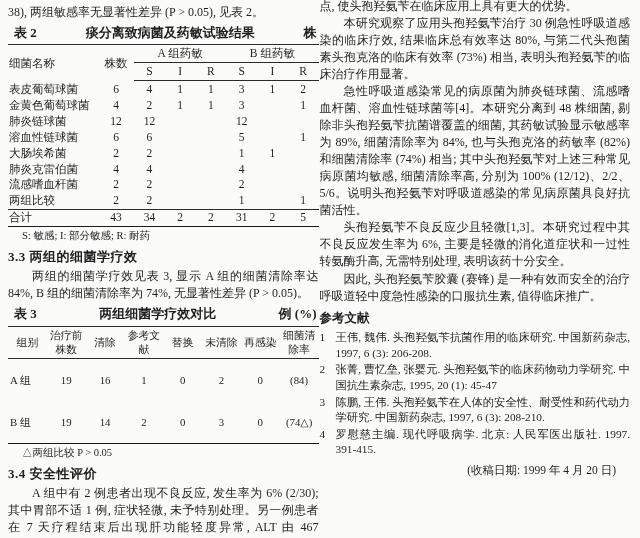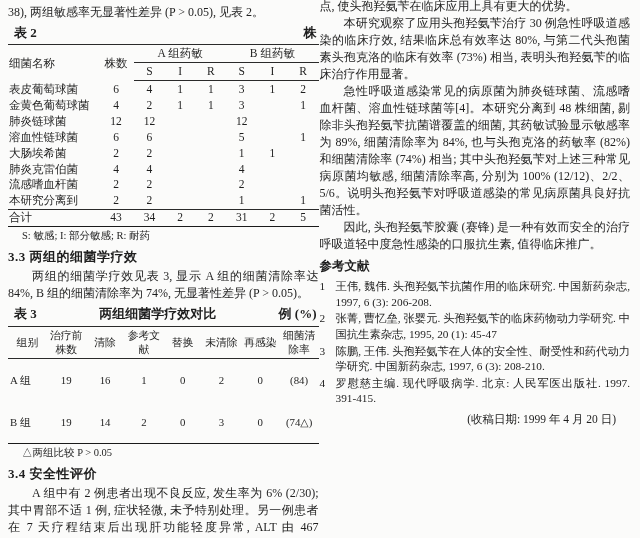--- a/index.html
+++ b/index.html
@@ -107,20 +107,21 @@
 <body>
 
 <div class="page">
 
   <div class="col">
 
     <p class="cont">38), 两组敏感率无显著性差异 (P &gt; 0.05), 见表 2。</p>
 
     <div class="tcap">
       <span class="tlabel">表 2</span>
+      <span class="ttitle">痰分离致病菌及药敏试验结果</span>
       <span class="tunit">株</span>
     </div>
 
     <table class="t2">
       <thead>
         <tr>
           <th rowspan="2" class="name-col">细菌名称</th>
           <th rowspan="2" class="cnt-col">株数</th>
           <th colspan="3" class="grp">A 组药敏</th>
           <th colspan="3" class="grp">B 组药敏</th>
@@ -199,21 +200,21 @@
             <td>流感嗜血杆菌</td>
             <td>2</td>
             <td>2</td>
             <td></td>
             <td></td>
             <td>2</td>
             <td></td>
             <td></td>
           </tr>
           <tr>
-            <td>本研究分离到</td>
+            <td>两组比较</td>
             <td>2</td>
             <td>2</td>
             <td></td>
             <td></td>
             <td>1</td>
             <td></td>
             <td>1</td>
           </tr>
           <tr>
             <td>合计</td>
@@ -282,20 +283,21 @@
     <p class="para">A 组中有 2 例患者出现不良反应, 发生率为 6% (2/30); 其中胃部不适 1 例, 症状轻微, 未予特别处理。另一例患者在 7 天疗程结束后出现肝功能轻度异常, ALT 由 467 nmol·s⁻¹/L 上升达 767 nmol·s⁻¹/L (正常值&lt; 667 nmol·s⁻¹/L), 停药后 1 周复查恢复正常。30 例患者治疗后, 未发现肾功能异常改变。</p>
 
   </div>
 
   <div class="col">
 
     <p class="cont clip">点, 使头孢羟氨苄在临床应用上具有更大的优势。</p>
 
     <p class="para">本研究观察了应用头孢羟氨苄治疗 30 例急性呼吸道感染的临床疗效, 结果临床总有效率达 80%, 与第二代头孢菌素头孢克洛的临床有效率 (73%) 相当, 表明头孢羟氨苄的临床治疗作用显著。</p>
     <p class="para">急性呼吸道感染常见的病原菌为肺炎链球菌、流感嗜血杆菌、溶血性链球菌等[4]。本研究分离到 48 株细菌, 剔除非头孢羟氨苄抗菌谱覆盖的细菌, 其药敏试验显示敏感率为 89%, 细菌清除率为 84%, 也与头孢克洛的药敏率 (82%) 和细菌清除率 (74%) 相当; 其中头孢羟氨苄对上述三种常见病原菌均敏感, 细菌清除率高, 分别为 100% (12/12)、2/2、5/6。说明头孢羟氨苄对呼吸道感染的常见病原菌具良好抗菌活性。</p>
+    <p class="para">头孢羟氨苄不良反应少且轻微[1,3]。本研究过程中其不良反应发生率为 6%, 主要是轻微的消化道症状和一过性转氨酶升高, 无需特别处理, 表明该药十分安全。</p>
     <p class="para">因此, 头孢羟氨苄胶囊 (赛锋) 是一种有效而安全的治疗呼吸道轻中度急性感染的口服抗生素, 值得临床推广。</p>
 
     <h3 class="refs-heading">参考文献</h3>
 
     <div class="ref">
       <span class="refnum">1</span>
       <span class="reftext">王伟, 魏伟. 头孢羟氨苄抗菌作用的临床研究. 中国新药杂志, 1997, 6 (3): 206-208.</span>
     </div>
     <div class="ref">
       <span class="refnum">2</span>

